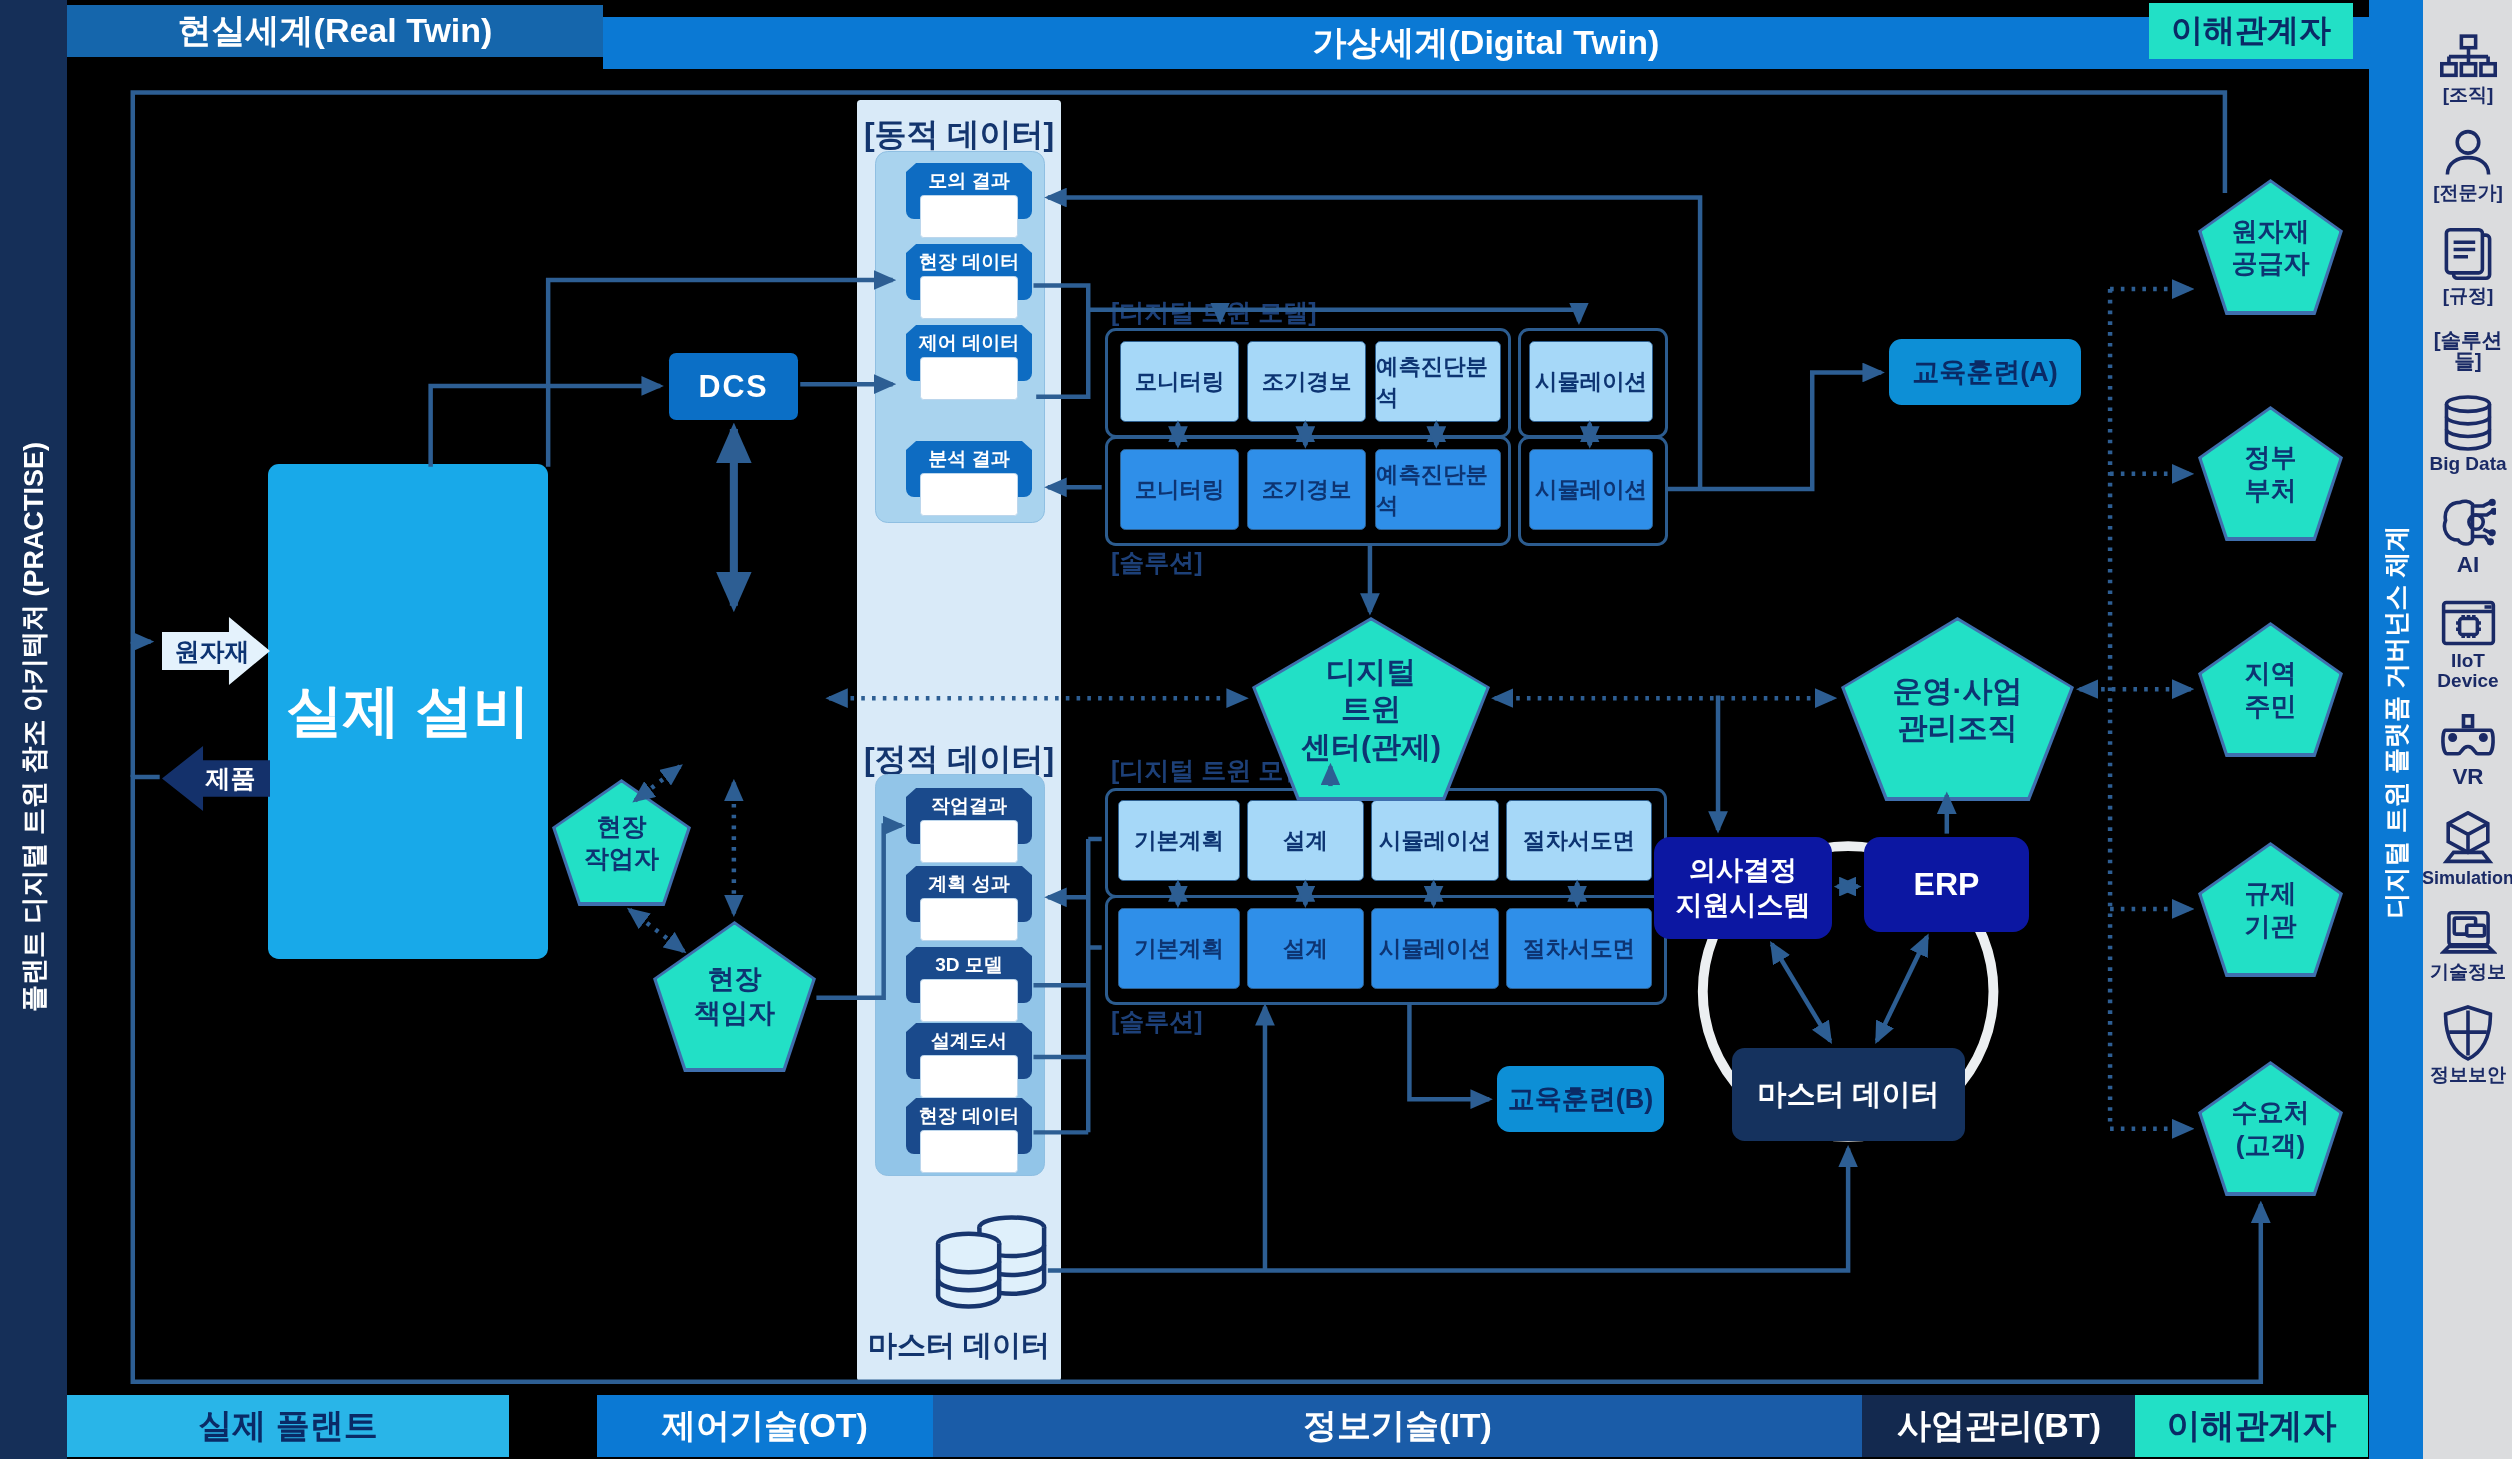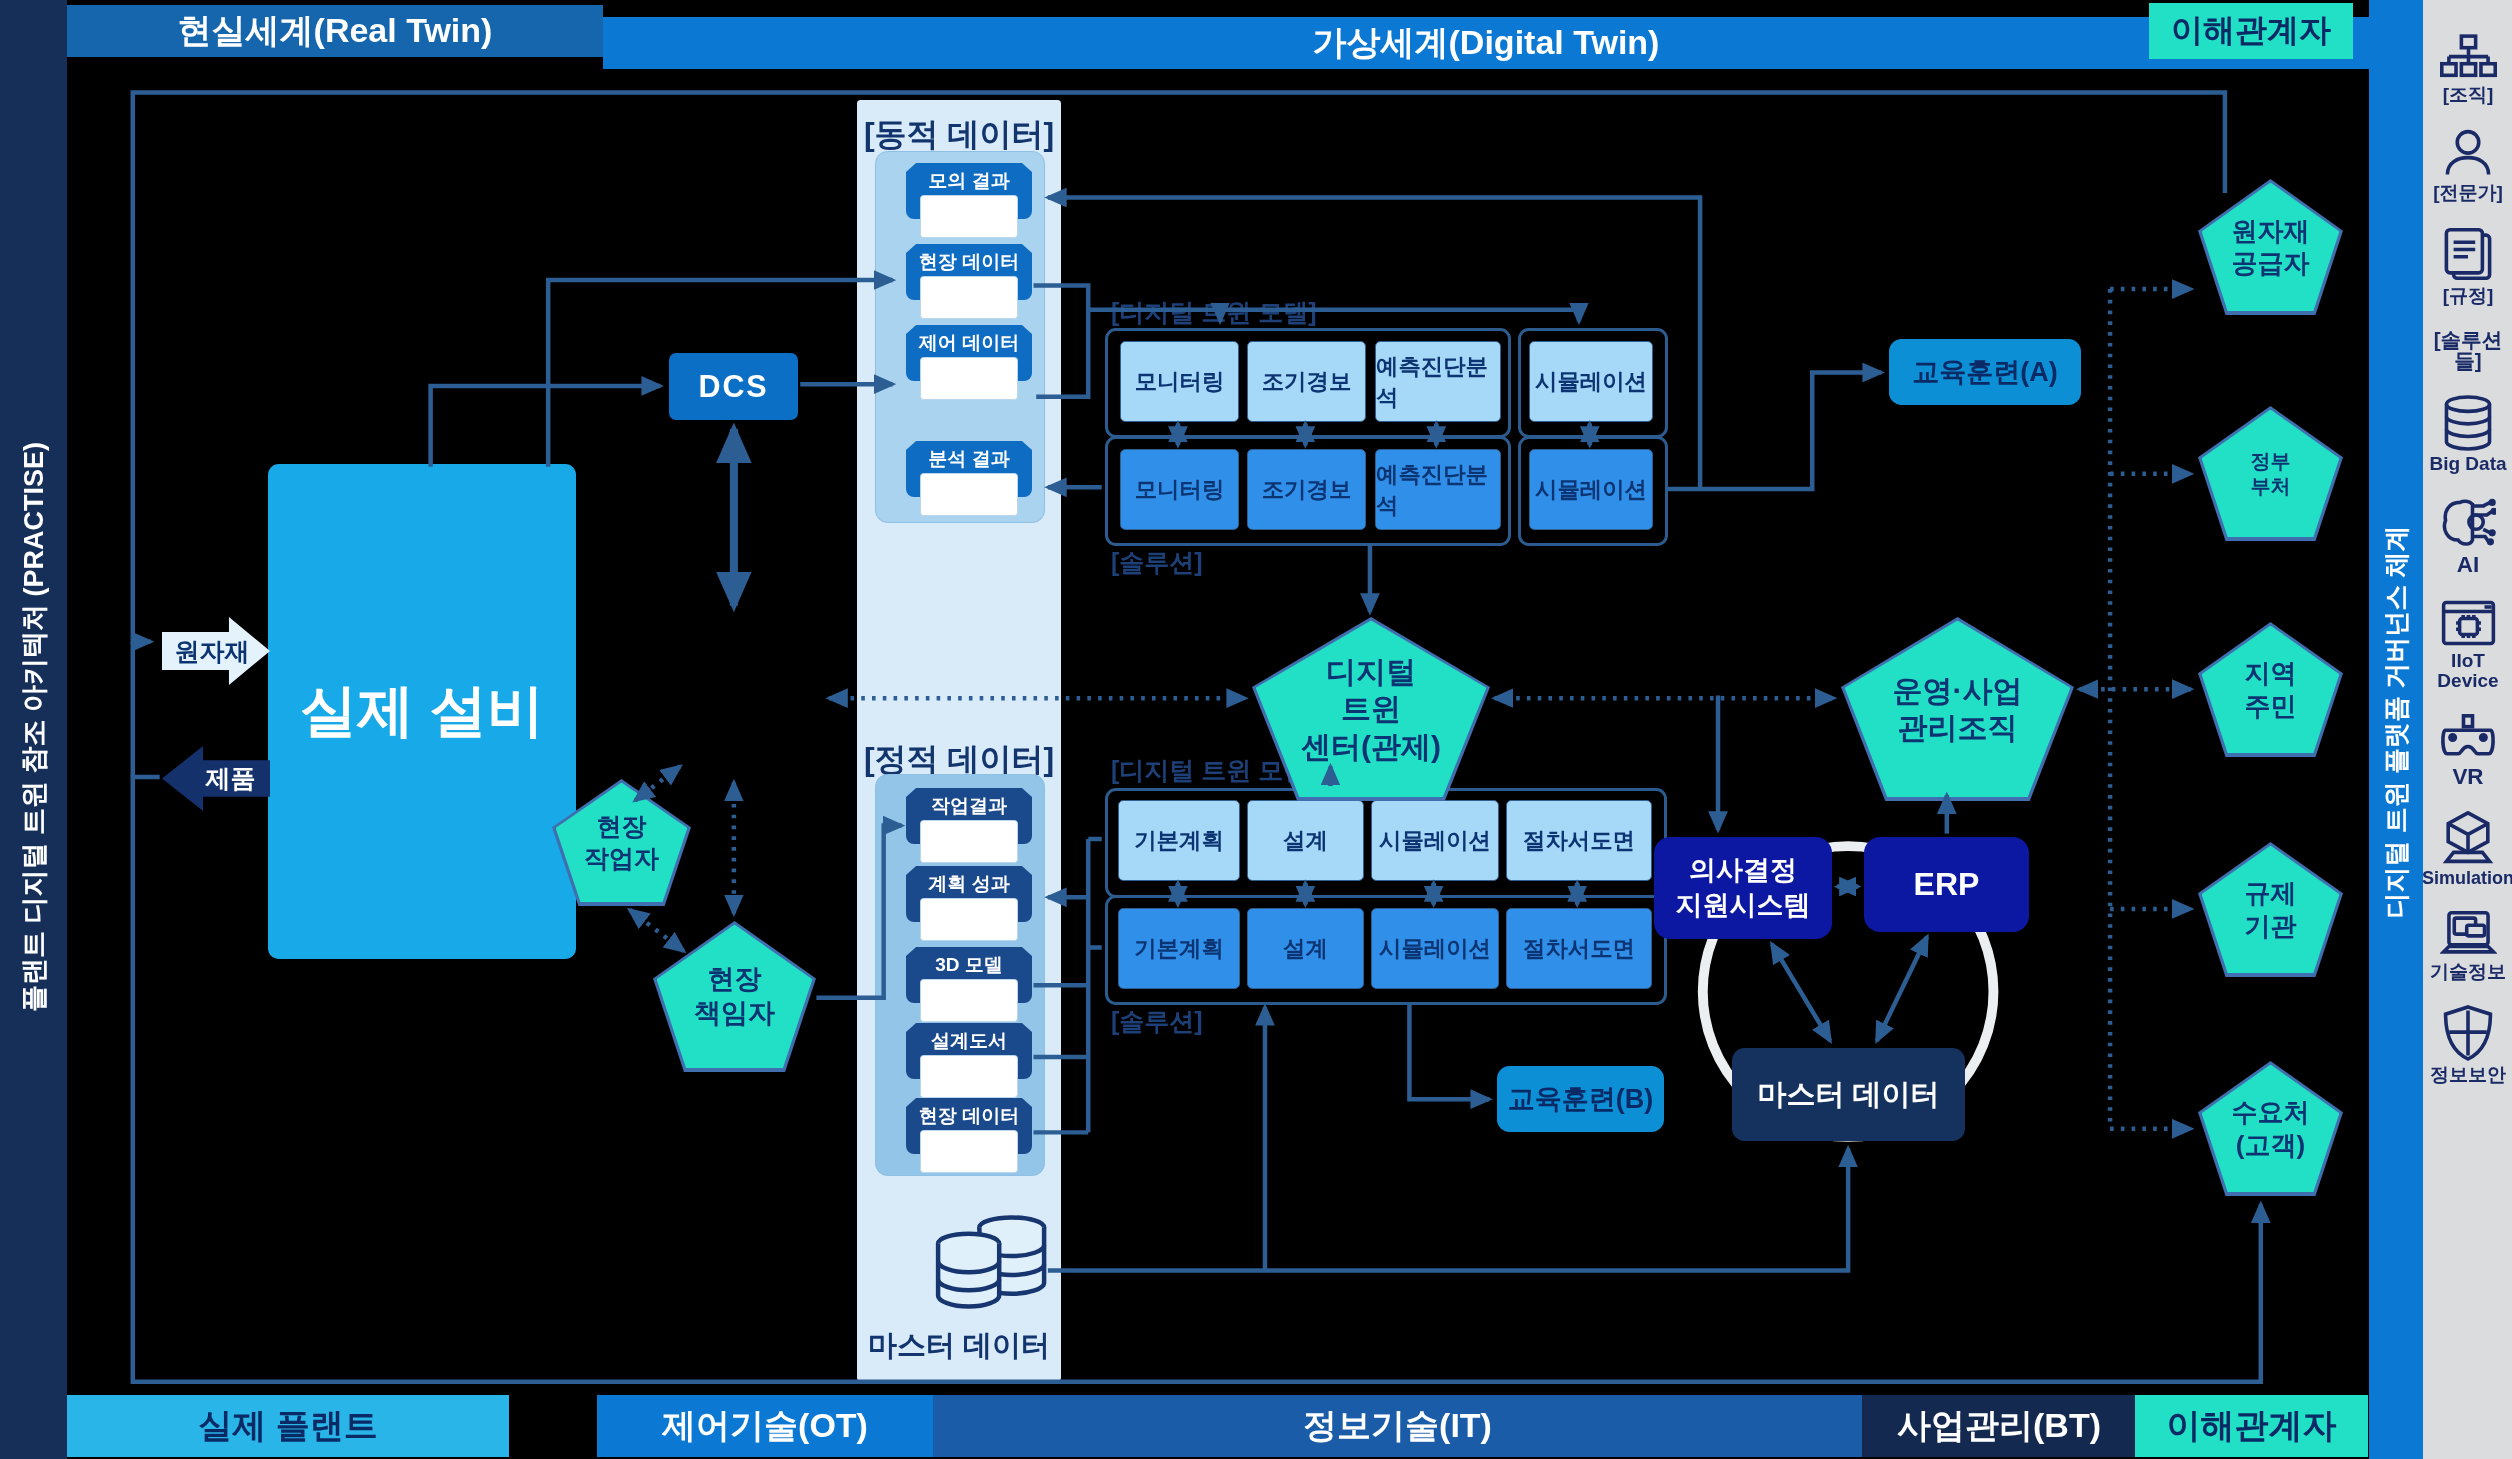--- a/index.html
+++ b/index.html
@@ -40,21 +40,21 @@
         font-size:22.4px;color:#0d3472;font-weight:bold;}
   .mlight{background:#a6d8f8;}
   .mbright{background:#2f8fe9;}
   .mlabel{color:#1d4078;font-weight:bold;font-size:25px;}
   .royal{background:#0c17a2;color:#fff;border-radius:16px;font-weight:bold;font-size:27px;
          text-align:center;white-space:pre-line;line-height:1.3;}
   .darknavy{background:#15325e;color:#fff;border-radius:12.6px;font-weight:bold;font-size:29px;}
   .train{background:#0d8fd6;color:#0a2a66;border-radius:12.6px;font-weight:bold;font-size:27px;}
   .dcs{left:669px;top:353px;width:129px;height:67px;background:#0b6fc6;border-radius:7.2px;
        color:#fff;font-weight:bold;font-size:30.5px;letter-spacing:1.8px;}
-  .equip{left:268px;top:464px;width:308px;height:495px;background:#18a9e9;border-radius:10.8px;
+  .equip{left:268px;top:464px;width:280px;height:495px;background:#18a9e9;border-radius:10.8px;
          color:#fff;font-weight:bold;font-size:57px;}
   .arrow-right{clip-path:polygon(0 22%,62% 22%,62% 0,100% 50%,62% 100%,62% 78%,0 78%);
                background:#e4f2fc;color:#0d3472;font-weight:bold;font-size:25px;
                display:flex;align-items:center;justify-content:flex-start;padding-left:12.6px;box-sizing:border-box;}
   .arrow-left{clip-path:polygon(100% 22%,38% 22%,38% 0,0 50%,38% 100%,38% 78%,100% 78%);
               background:#14316b;color:#fff;font-weight:bold;font-size:25px;
               display:flex;align-items:center;justify-content:flex-end;padding-right:14.4px;box-sizing:border-box;}
   .sb-item{display:flex;flex-direction:column;align-items:center;gap:3.6px;}
   .sb-item .lbl{color:#1a2a66;font-weight:bold;font-size:19px;text-align:center;line-height:1.05;}
   .sb-item svg{stroke:#1a2a66;fill:none;stroke-width:4;}
@@ -293,21 +293,21 @@
   <div class="abs royal flexc z2" style="left:1654px;top:837px;width:178px;height:102px;">의사결정
 지원시스템</div>
   <div class="abs royal flexc z2" style="left:1864px;top:837px;width:165px;height:95px;font-size:32px;">ERP</div>
   <div class="abs darknavy flexc z2" style="left:1732px;top:1048px;width:233px;height:93px;">마스터 데이터</div>
 
   <div class="abs pent z2" style="left:2198px;top:179px;width:145px;height:136px;">
     <div class="in" style="font-size:26px;">원자재
 공급자</div>
     </div>
   <div class="abs pent z2" style="left:2198px;top:406px;width:145px;height:135px;">
-    <div class="in" style="font-size:20px;">정부
+    <div class="in" style="font-size:26px;">정부
 부처</div>
     </div>
   <div class="abs pent z2" style="left:2198px;top:622px;width:145px;height:135px;">
     <div class="in" style="font-size:26px;">지역
 주민</div>
     </div>
   <div class="abs pent z2" style="left:2198px;top:842px;width:145px;height:135px;">
     <div class="in" style="font-size:26px;">규제
 기관</div>
     </div>

